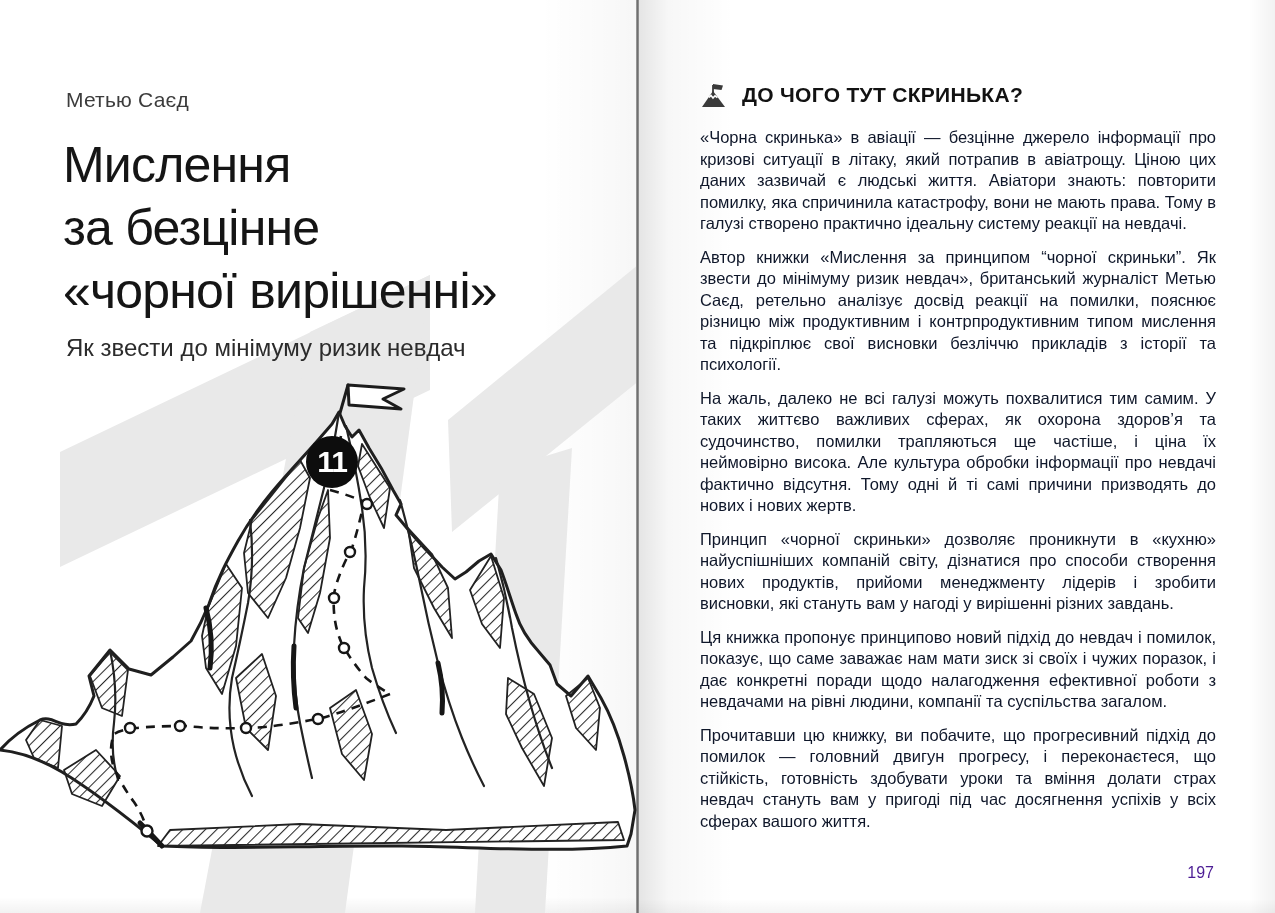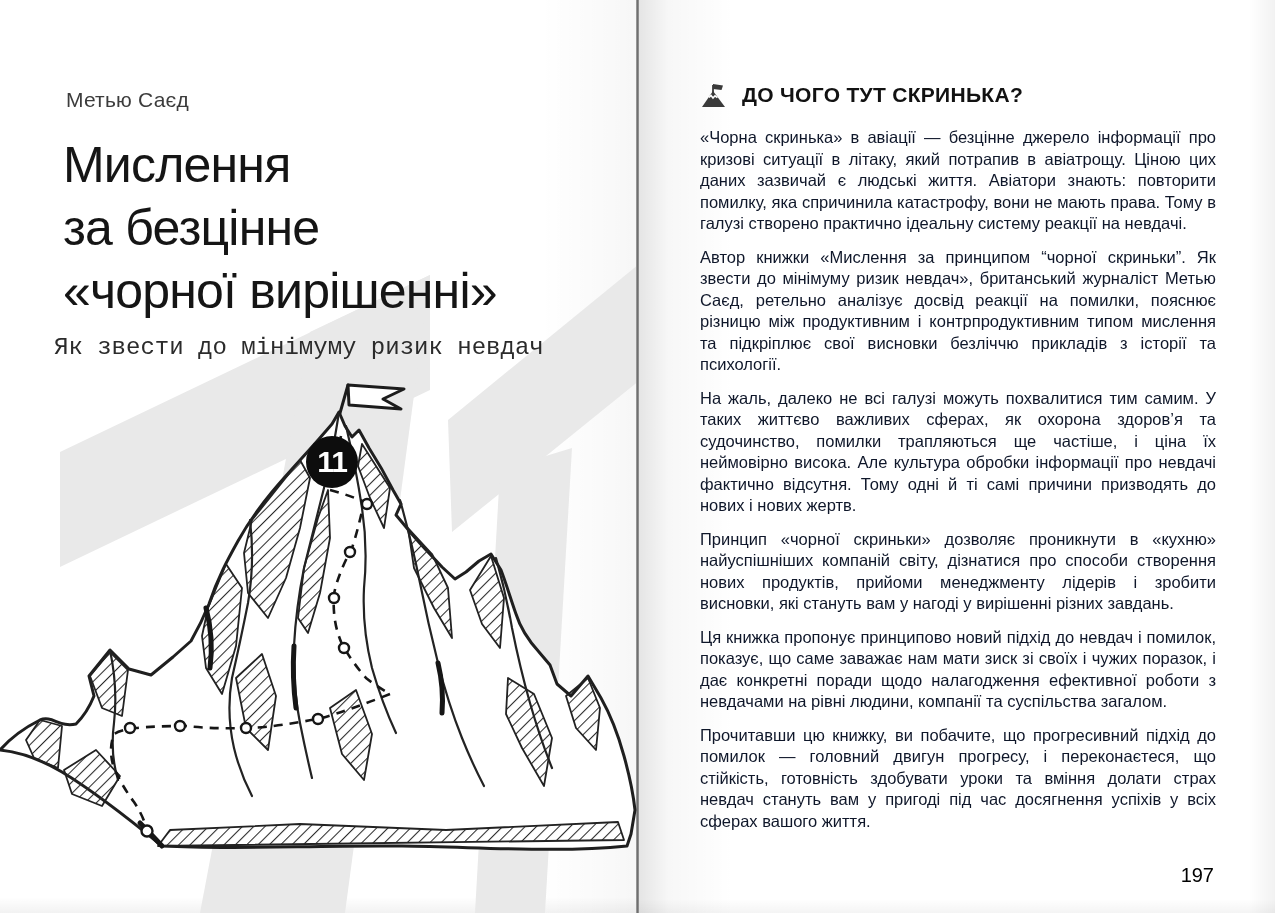--- a/index.html
+++ b/index.html
@@ -24,39 +24,39 @@
       linear-gradient(to left, rgba(0,0,0,0.05) 0, rgba(0,0,0,0) 26px),
       linear-gradient(to right, rgba(0,0,0,0.10) 0, rgba(0,0,0,0.03) 30px, rgba(0,0,0,0) 95px),
       #ffffff;
   }
   .spine{position:absolute;left:636px;top:0;width:3px;height:913px;
     background:linear-gradient(to right,#a9a9a9,#6f6f6f 50%,#9d9d9d);}
   
   .author{position:absolute;left:66px;top:88px;font-size:21px;color:#3c3c3c;letter-spacing:.2px;z-index:3;}
   .book-title{position:absolute;left:63px;top:134px;font-size:50px;line-height:63px;
     font-weight:400;color:#151515;letter-spacing:-.8px;z-index:3;}
-  .subtitle{position:absolute;left:54px;top:334px;font-size:24px;color:#2b2b2b;z-index:3;font-family:Liberation Mono, monospace;}
+  .subtitle{position:absolute;left:66px;top:334px;font-size:24px;color:#2b2b2b;z-index:3;}
   
   .wm{position:absolute;left:0;top:0;z-index:0;}
   .mountain{position:absolute;left:0;top:378px;z-index:1;}
   .badge{
     position:absolute;left:306px;top:436px;width:52px;height:52px;border-radius:50%;
     background:#0d0d0d;color:#fff;font-weight:700;font-size:30px;letter-spacing:-1px;
     display:flex;align-items:center;justify-content:center;z-index:2;
   }
   
   .section-head{position:absolute;left:700px;top:81px;width:516px;display:flex;align-items:center;gap:14px;}
   .section-head h2{margin:0;font-size:21px;font-weight:700;color:#121212;letter-spacing:.3px;}
   .head-icon{flex:0 0 auto;width:28px;height:28px;}
   .body-col{position:absolute;left:700px;top:127px;width:516px;}
   .body-col p{
     margin:0 0 12px 0;font-size:16.5px;line-height:21.5px;text-align:justify;
     color:#0f172a;
   }
-  .page-num{position:absolute;right:61px;top:864px;font-size:20px;color:#000000;}
+  .page-num{position:absolute;right:61px;top:864px;font-size:16px;color:#4c1d95;}
 </style>
 </head>
 <body>
 
 <div class="stage">
 
   <div class="page page-left">
 
     <svg class="wm" width="636" height="913" viewBox="0 0 636 913" role="img" aria-label="11">
       <g fill="#e9e9e9">

